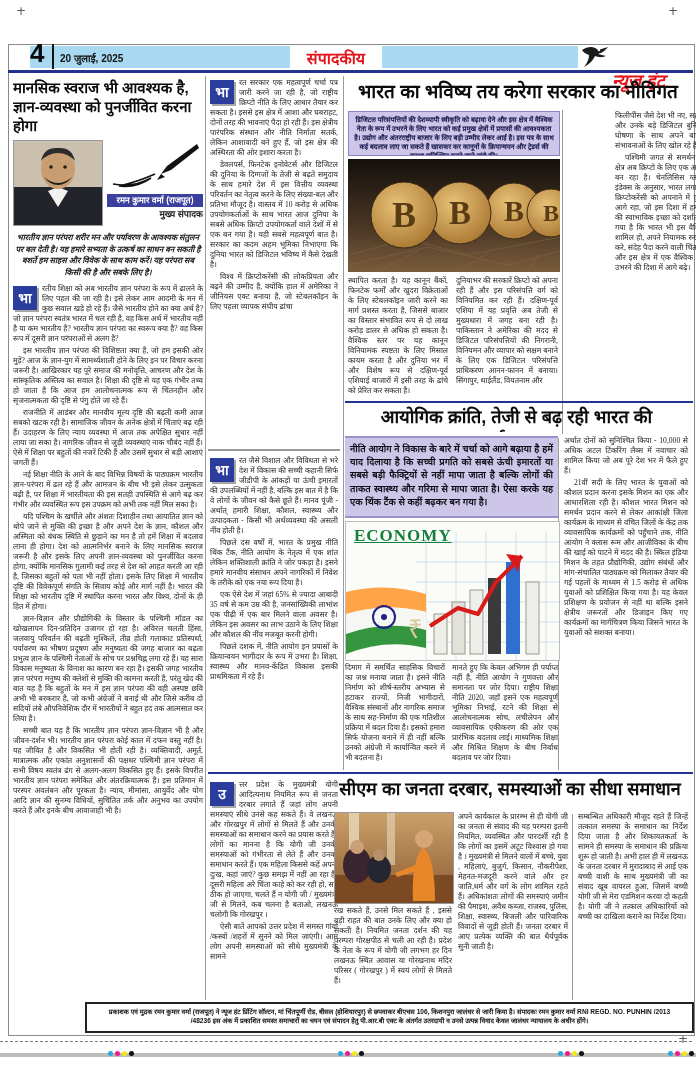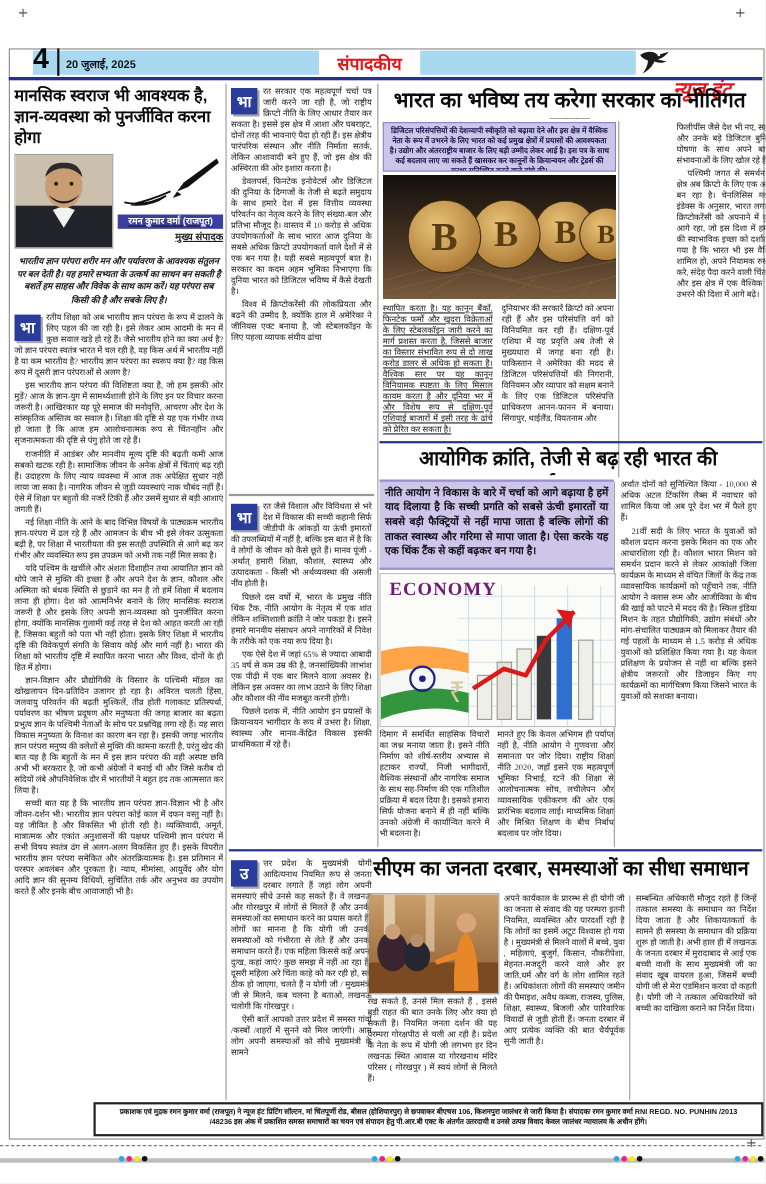--- a/index.html
+++ b/index.html
@@ -28,21 +28,21 @@
   .headline-sm{font:bold 15px/19px "Liberation Sans",sans-serif;color:#0c0c0c;}
   .headline-lg{font:bold 19px/23px "Liberation Sans",sans-serif;color:#0c0c0c;text-align:center;}
   .introbox{background:#cdc6e9;border:1px solid #8c82c2;color:#14144a;
             font:bold 6.8px/9px "Liberation Sans",sans-serif;text-align:center;padding:3px 4px;box-sizing:border-box;}
   .introbox2{background:#cdc6e9;border-top:2px solid #9a90cc;border-bottom:2px solid #9a90cc;color:#101018;
              font:bold 9.5px/13.2px "Liberation Sans",sans-serif;text-align:justify;padding:4px 5px;box-sizing:border-box;}
   .authorband{background:#3b3f9e;color:#fff;font:bold 8.5px/13px "Liberation Sans",sans-serif;text-align:center;}
   .role{font:bold 9px "Liberation Sans",sans-serif;text-align:right;color:#222;}
   .lead-italic{font-style:italic;font-weight:bold;font-size:8px;line-height:11.5px;text-align:center;color:#222;}
   .imgbox{position:absolute;overflow:hidden;}
-  .econlabel{position:absolute;font:bold 17px "Liberation Serif",serif;letter-spacing:1px;color:#701a75;}
+  .econlabel{position:absolute;font:bold 17px "Liberation Serif",serif;letter-spacing:1px;color:#15803d;text-decoration:underline;}
   .footerbox{position:absolute;left:85px;top:1002px;width:609px;height:31px;border:2px solid #222;
              box-sizing:border-box;text-align:center;font:bold 6.6px/9.4px "Liberation Sans",sans-serif;
              color:#111;padding-top:3px;}
   .dashline{position:absolute;left:0;top:1041px;width:692px;border-top:1px dashed #777;}
   .regbar{position:absolute;left:0;top:1053px;width:696px;height:4px;background:#bcbcb8;}
   .regdots{position:absolute;top:1051px;display:flex;gap:2px;}
   .regdots span{width:5px;height:5px;border-radius:50%;display:inline-block;}
 </style>
 </head>
 <body>
@@ -80,21 +80,21 @@
       <svg width="88" height="84" viewBox="0 0 88 84" style="flex:0 0 88px;border:1px solid #999;">
         <rect width="88" height="84" fill="#cbbfae"></rect>
         <rect y="46" width="88" height="38" fill="#23232b"></rect>
         <polygon points="34,50 44,66 54,50 44,46" fill="#f2f2ee"></polygon>
         <ellipse cx="44" cy="28" rx="17" ry="20" fill="#c99d72"></ellipse>
         <path d="M27 20 Q30 6 44 7 Q58 6 61 20 Q54 12 44 12 Q34 12 27 20Z" fill="#2b2b2b"></path>
         <path d="M30 36 Q44 48 58 36 Q52 44 44 44 Q36 44 30 36Z" fill="#1c1c1c"></path>
         <circle cx="37" cy="26" r="1.8" fill="#221"></circle>
         <circle cx="51" cy="26" r="1.8" fill="#221"></circle>
       </svg>
-      <div style="flex:1;margin-left:4px;text-decoration:underline;">
+      <div style="flex:1;margin-left:4px;">
         <svg width="96" height="50" viewBox="0 0 96 50">
           <path d="M90 4 L60 26 L54 34 L64 30 L92 8 Z" fill="#111"></path>
           <path d="M54 34 L50 40 L58 37 Z" fill="#111"></path>
           <path d="M6 44 Q26 48 44 38 Q30 48 12 46 Q30 42 48 34" stroke="#111" stroke-width="1.6" fill="none"></path>
         </svg>
         <div class="authorband">रमन कुमार वर्मा (राजपूत)</div>
         <div class="role">मुख्य संपादक</div>
       </div>
     </div>
     <div class="lead-italic" style="margin:6px 2px 6px 2px;">भारतीय ज्ञान परंपरा शरीर मन और पर्यावरण के आवश्यक संतुलन पर बल देती है। यह हमारे सभ्यता के उत्कर्ष का साधन बन सकती है बशर्ते हम साहस और विवेक के साथ काम करें। यह परंपरा सब किसी की है और सबके लिए है।</div>
@@ -144,21 +144,21 @@
         <circle cx="112" cy="54" r="31" fill="url(#coin)" stroke="#3c2a12"></circle>
         <text x="112" y="65" font-size="33" fill="#5a3c14">B</text>
         <circle cx="56" cy="56" r="33" fill="url(#coin)" stroke="#3c2a12"></circle>
         <text x="56" y="68" font-size="36" fill="#5a3c14">B</text>
         <circle cx="203" cy="54" r="24" fill="url(#coin)" stroke="#3c2a12"></circle>
         <text x="203" y="62" font-size="24" fill="#5a3c14">B</text>
       </g>
     </svg>
   </div>
 
-  <div class="col body-txt" style="left:348px;top:276px;width:100px;height:158px;text-decoration:underline;">
+  <div class="col body-txt" style="left:348px;top:276px;width:100px;height:158px;">
     <p class="first">स्थापित करता है। यह कानून बैंकों, फिनटेक फर्मों और खुदरा विक्रेताओं के लिए स्टेबलकॉइन जारी करने का मार्ग प्रशस्त करता है, जिससे बाजार का विस्तार संभावित रूप से दो लाख करोड़ डालर से अधिक हो सकता है। वैश्विक स्तर पर यह कानून विनियामक स्पष्टता के लिए मिसाल कायम करता है और दुनिया भर में और विशेष रूप से दक्षिण-पूर्व एशियाई बाजारों में इसी तरह के ढांचे को प्रेरित कर सकता है।</p>
   </div>
   <div class="col body-txt" style="left:456px;top:276px;width:102px;height:158px;">
     <p class="first">दुनियाभर की सरकारें क्रिप्टो को अपना रही हैं और इस परिसंपत्ति वर्ग को विनियमित कर रही हैं। दक्षिण-पूर्व एशिया में यह प्रवृत्ति अब तेजी से मुख्यधारा में जगह बना रही है। पाकिस्तान ने अमेरिका की मदद से डिजिटल परिसंपत्तियों की निगरानी, विनियमन और व्यापार को सक्षम बनाने के लिए एक डिजिटल परिसंपत्ति प्राधिकरण आनन-फानन में बनाया। सिंगापुर, थाईलैंड, वियतनाम और</p>
   </div>
   <div class="col body-txt" style="left:567px;top:111px;width:121px;height:323px;margin-left:48px;">
     <p class="first">फिलीपींस जैसे देश भी नए, सहायक विनियमों और उनके बड़े डिजिटल बुनियादी ढांचे की घोषणा के साथ अपने बाजारों को नई संभावनाओं के लिए खोल रहे हैं।</p>
     <p>पश्चिमी जगत से समर्थन मिलने से यह क्षेत्र अब क्रिप्टो के लिए एक आकर्षण का केंद्र बन रहा है। चेनलिसिस ग्लोबल एडॉप्शन इंडेक्स के अनुसार, भारत लगातार दूसरे साल क्रिप्टोकरेंसी को अपनाने में दुनिया में सबसे आगे रहा, जो इस दिशा में हमारी आगे बढ़ने की स्वाभाविक इच्छा को दर्शाता है। समय आ गया है कि भारत भी इस वैश्विक रुझान में शामिल हो, अपने नियामक रुख पर पुनर्विचार करे, संदेह पैदा करने वाली चिंताओं को दूर करे और इस क्षेत्र में एक वैश्विक नेता के रूप में उभरने की दिशा में आगे बढ़े।</p>
   </div>
 

